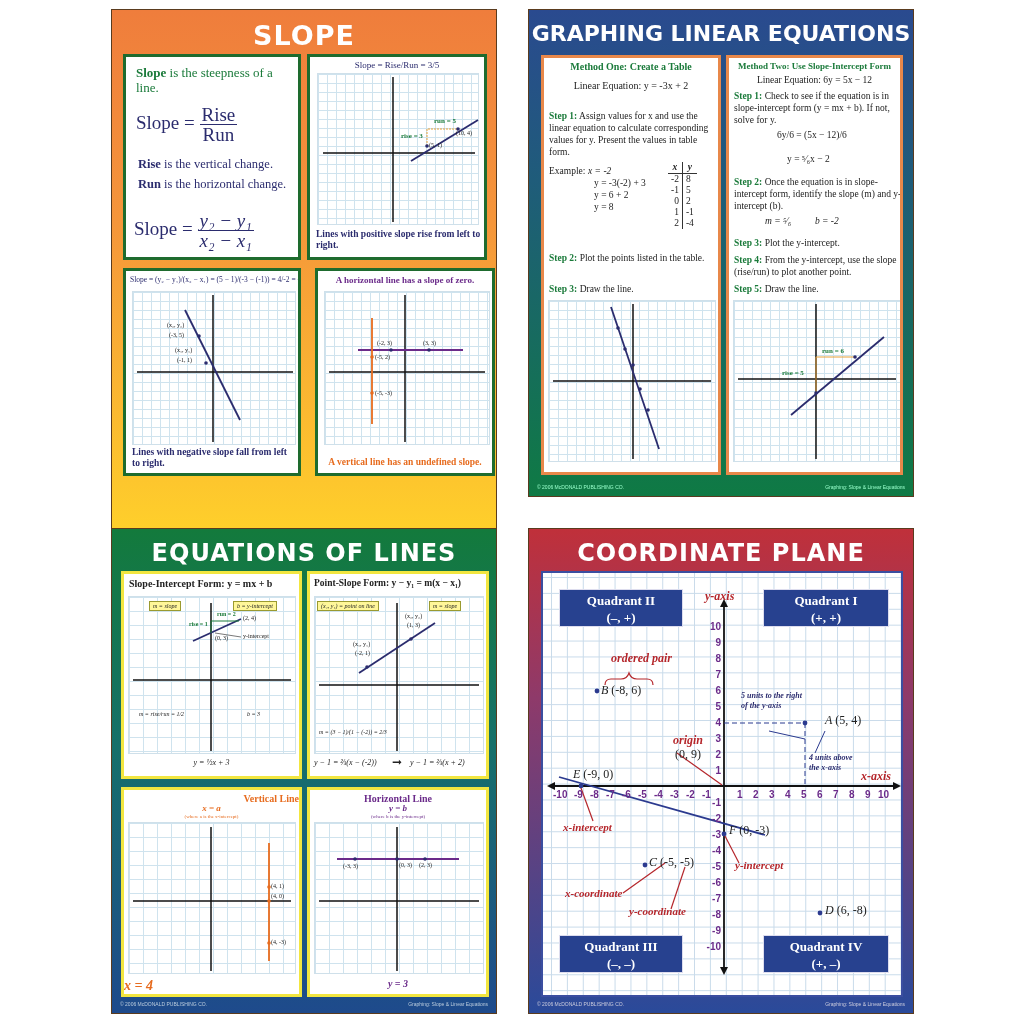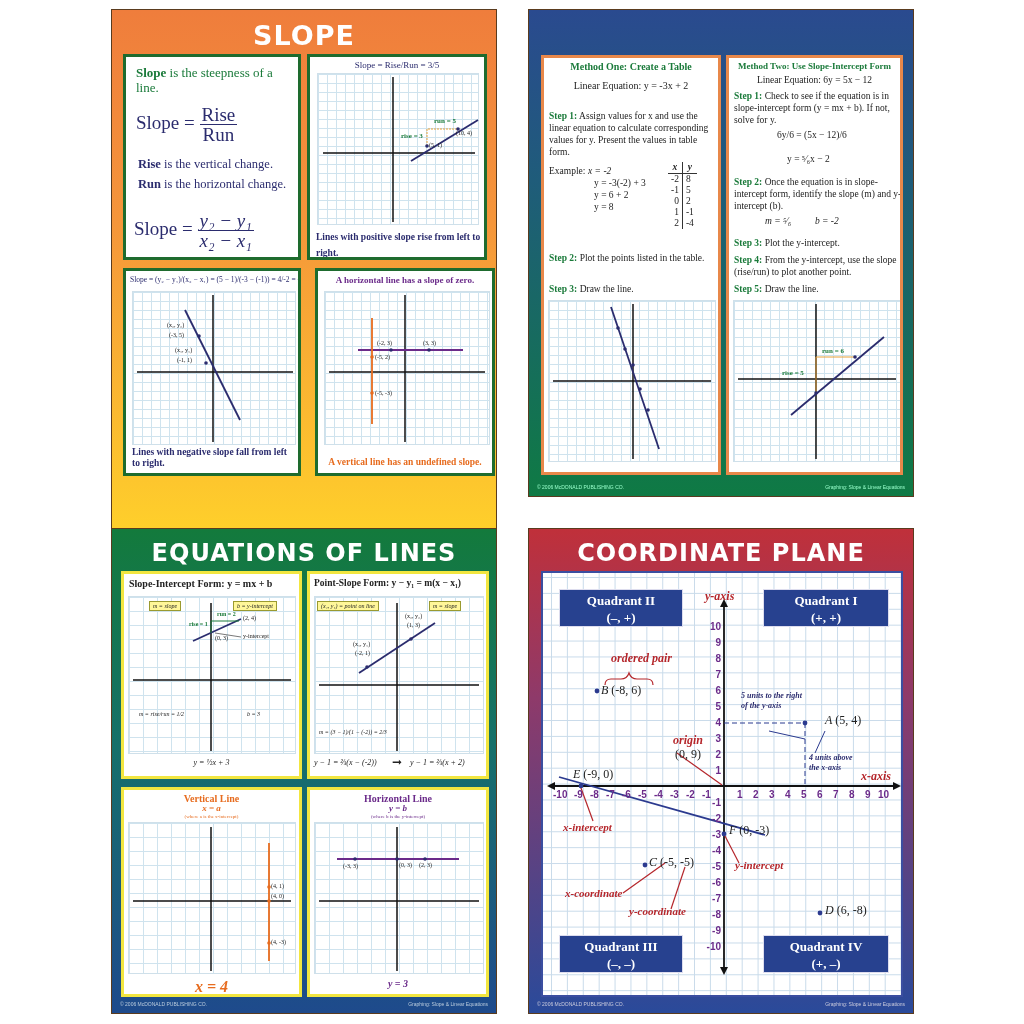--- a/index.html
+++ b/index.html
@@ -61,21 +61,21 @@
         <line x1="93" y1="87" x2="160" y2="46" stroke="#2b2c6e" stroke-width="1.8"></line>
         <polyline points="109,72 109,55 140,55" fill="none" stroke="#e7a23a" stroke-width="1" stroke-dasharray="2,1"></polyline>
         <circle cx="109" cy="72" r="1.8" fill="#2b2c6e"></circle>
           <circle cx="140" cy="55" r="1.8" fill="#2b2c6e"></circle>
       </svg>
       <div class="t g" style="left:116px;top:43px;font-size:7px;">run = 5</div>
       <div class="t g" style="left:83px;top:58px;font-size:7px;">rise = 3</div>
       <div class="t" style="left:111px;top:68px;font-size:6px;">(5, 1)</div>
       <div class="t" style="left:138px;top:56px;font-size:6px;">(10, 4)</div>
     </div>
-    <div class="t nv" style="left:6px;top:172px;width:168px;white-space:normal;font-size:9.5px;font-weight:bold;line-height:16px;">Lines with positive slope rise from left to right.</div>
+    <div class="t nv" style="left:6px;top:172px;width:168px;white-space:normal;font-size:9.5px;font-weight:bold;line-height:11px;">Lines with positive slope rise from left to right.</div>
   </div>
 
   <div class="panel" style="left:11px;top:258px;width:178px;height:208px;border:3px solid #1e6b2e;">
     <div class="t nv" style="left:4px;top:4px;font-size:7.5px;">Slope = (y₂ − y₁)/(x₂ − x₁) = (5 − 1)/(-3 − (-1)) = 4/-2 = -2</div>
     <div class="grid" style="left:6px;top:20px;width:162px;height:152px;">
       <svg width="162" height="152">
         <line x1="4" y1="80" x2="160" y2="80" stroke="#111" stroke-width="1.5"></line>
         <line x1="80" y1="3" x2="80" y2="150" stroke="#111" stroke-width="1.5"></line>
         <line x1="52" y1="18" x2="107" y2="128" stroke="#2b2c6e" stroke-width="1.8"></line>
         <circle cx="66" cy="44" r="1.8" fill="#2b2c6e"></circle>
@@ -108,20 +108,21 @@
       <div class="t" style="left:50px;top:98px;font-size:6px;">(-5, -3)</div>
     </div>
     <div class="t or" style="left:0;right:0;text-align:center;top:186px;font-size:9.5px;font-weight:bold;">A vertical line has an undefined slope.</div>
   </div>
 
   <div class="footer l">© 2006 McDONALD PUBLISHING CO.</div>
   <div class="footer r">Graphing:  Slope &amp; Linear Equations</div>
 </div>
 
 <div class="poster" style="left:528px;top:9px;width:386px;height:488px;background:linear-gradient(#2a4a8f 0%,#1f5c7a 35%,#0f7a44 100%);">
+  <div class="ptitle" style="top:11px;font-size:22px;letter-spacing:0;">GRAPHING LINEAR EQUATIONS</div>
 
   <div class="panel" style="left:12px;top:45px;width:180px;height:420px;border:3px solid #e8884a;">
     <div class="t g" style="left:0;right:0;text-align:center;top:3px;font-size:10px;">Method One:  Create a Table</div>
     <div class="t" style="left:0;right:0;text-align:center;top:22px;font-size:10px;">Linear Equation:  y = -3x + 2</div>
     <div class="t" style="left:5px;top:52px;width:170px;white-space:normal;font-size:9.5px;line-height:12px;">
       <span class="g">Step 1:</span> <span>Assign values for x and use the linear equation to calculate corresponding values for y.  Present the values in table form.</span>
     </div>
     <div class="t" style="left:5px;top:108px;font-size:9.5px;">Example:</div>
     <div class="t" style="left:44px;top:108px;font-size:9.5px;font-style:italic;">x = -2</div>
     <div class="t" style="left:50px;top:120px;font-size:9.5px;">y = -3(-2) + 3</div>
@@ -257,37 +258,37 @@
       <div class="t" style="left:38px;top:44px;font-size:6px;">(x₁, y₁)</div>
       <div class="t" style="left:40px;top:53px;font-size:6px;">(-2, 1)</div>
       <div class="t" style="left:4px;top:132px;font-size:6px;font-style:italic;">m = (3 − 1)/(1 − (-2)) = 2/3</div>
     </div>
     <div class="t" style="left:4px;top:184px;font-size:8px;font-style:italic;">y − 1 = ⅔(x − (-2))</div>
     <div class="t" style="left:82px;top:181px;font-size:12px;">➞</div>
     <div class="t" style="left:100px;top:184px;font-size:8px;font-style:italic;">y − 1 = ⅔(x + 2)</div>
   </div>
 
   <div class="panel" style="left:9px;top:258px;width:181px;height:210px;border:3px solid #f2e640;">
-    <div class="t or" style="left:0;right:0;text-align:center;top:3px;font-size:10px;font-weight:bold;">Vertical Line</div>
+    <div class="t or" style="left:0;right:0;text-align:right;top:3px;font-size:10px;font-weight:bold;">Vertical Line</div>
     <div class="t or" style="left:0;right:0;text-align:center;top:13px;font-size:9px;font-style:italic;font-weight:bold;">x = a</div>
     <div class="t or" style="left:0;right:0;text-align:center;top:24px;font-size:5px;">(where a is the x-intercept)</div>
     <div class="grid" style="left:4px;top:32px;width:166px;height:150px;background-size:14px 14px;">
       <svg width="166" height="150">
         <line x1="4" y1="78" x2="162" y2="78" stroke="#111" stroke-width="1.5"></line>
         <line x1="82" y1="4" x2="82" y2="148" stroke="#111" stroke-width="1.5"></line>
         <line x1="140" y1="20" x2="140" y2="138" stroke="#e76c1f" stroke-width="1.8"></line>
         <circle cx="140" cy="64" r="1.8" fill="#e76c1f"></circle>
           <circle cx="140" cy="78" r="1.8" fill="#e76c1f"></circle>
           <circle cx="140" cy="120" r="1.8" fill="#e76c1f"></circle>
       </svg>
       <div class="t" style="left:142px;top:60px;font-size:6px;">(4, 1)</div>
       <div class="t" style="left:142px;top:70px;font-size:6px;">(4, 0)</div>
       <div class="t" style="left:142px;top:116px;font-size:6px;">(4, -3)</div>
     </div>
-    <div class="t or" style="left:0;right:0;text-align:center;top:188px;font-size:16px;font-weight:bold;font-style:italic;">x = 4</div>
+    <div class="t or" style="left:0;right:0;top:188px;font-size:14px;font-weight:bold;font-style:italic;">x = 4</div>
   </div>
 
   <div class="panel" style="left:195px;top:258px;width:182px;height:210px;border:3px solid #f2e640;">
     <div class="t pu" style="left:0;right:0;text-align:center;top:3px;font-size:10px;font-weight:bold;">Horizontal Line</div>
     <div class="t pu" style="left:0;right:0;text-align:center;top:13px;font-size:9px;font-style:italic;font-weight:bold;">y = b</div>
     <div class="t pu" style="left:0;right:0;text-align:center;top:24px;font-size:5px;">(where b is the y-intercept)</div>
     <div class="grid" style="left:4px;top:32px;width:168px;height:150px;background-size:14px 14px;">
       <svg width="168" height="150">
         <line x1="4" y1="78" x2="164" y2="78" stroke="#111" stroke-width="1.5"></line>
         <line x1="82" y1="4" x2="82" y2="148" stroke="#111" stroke-width="1.5"></line>

